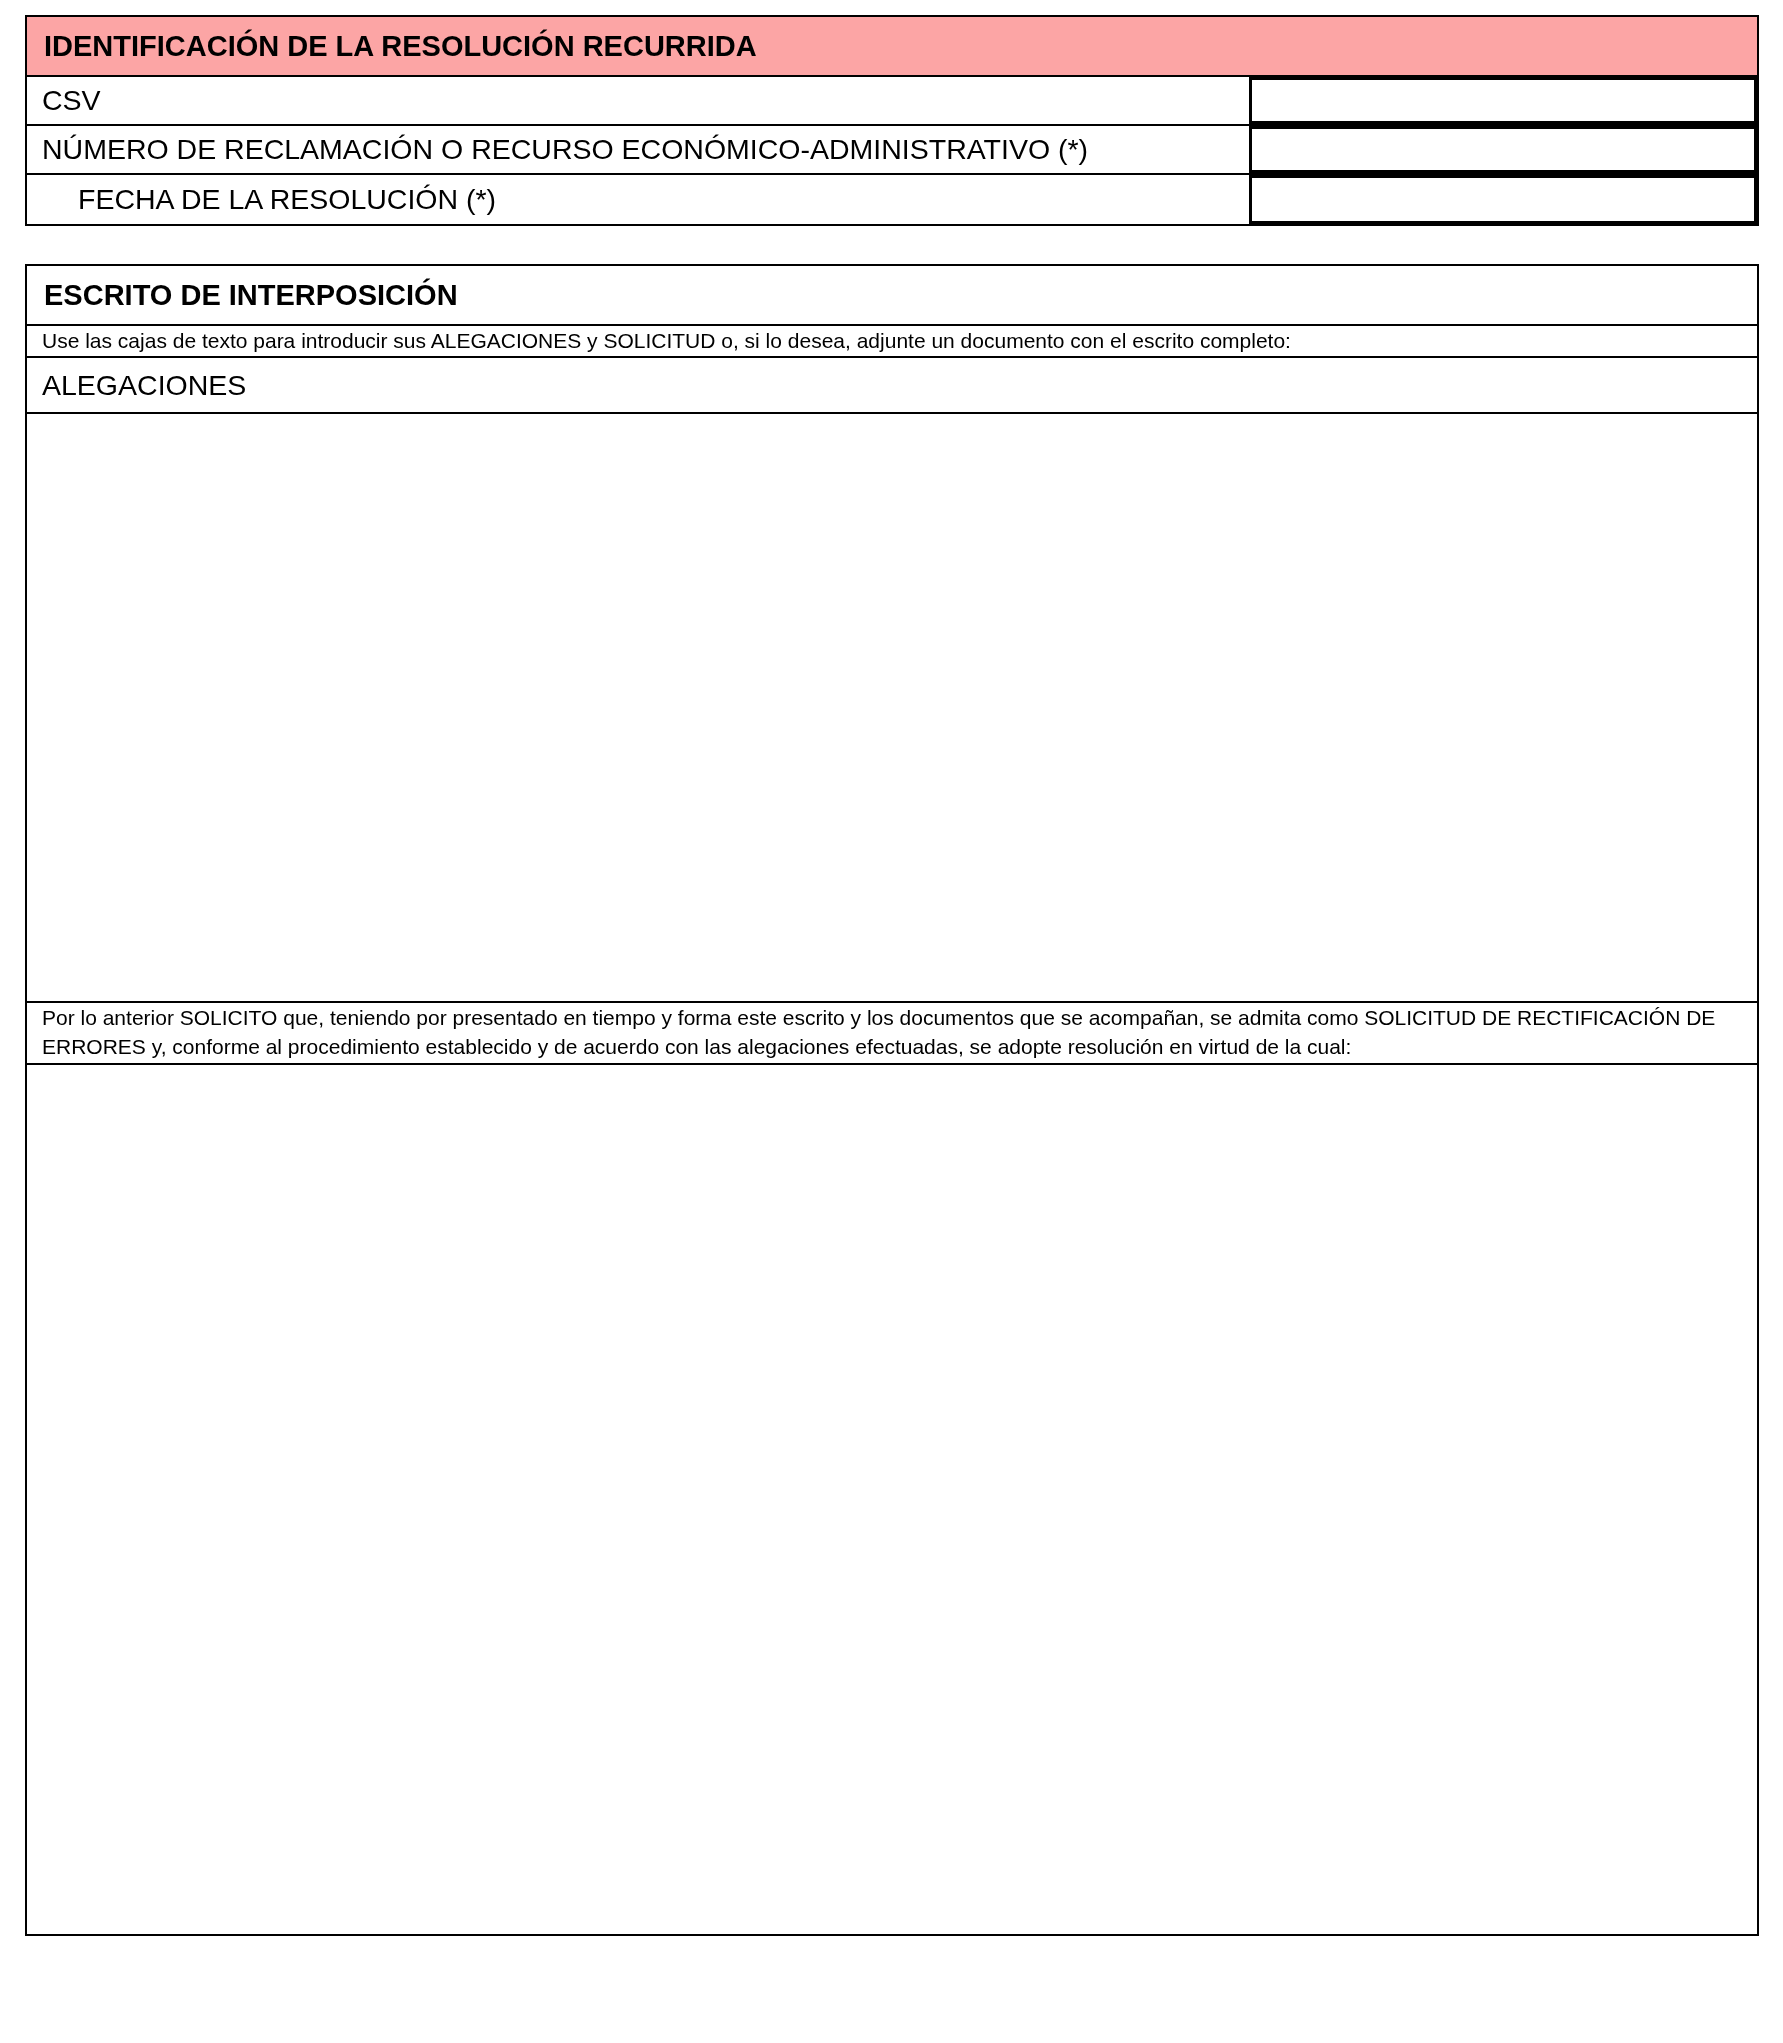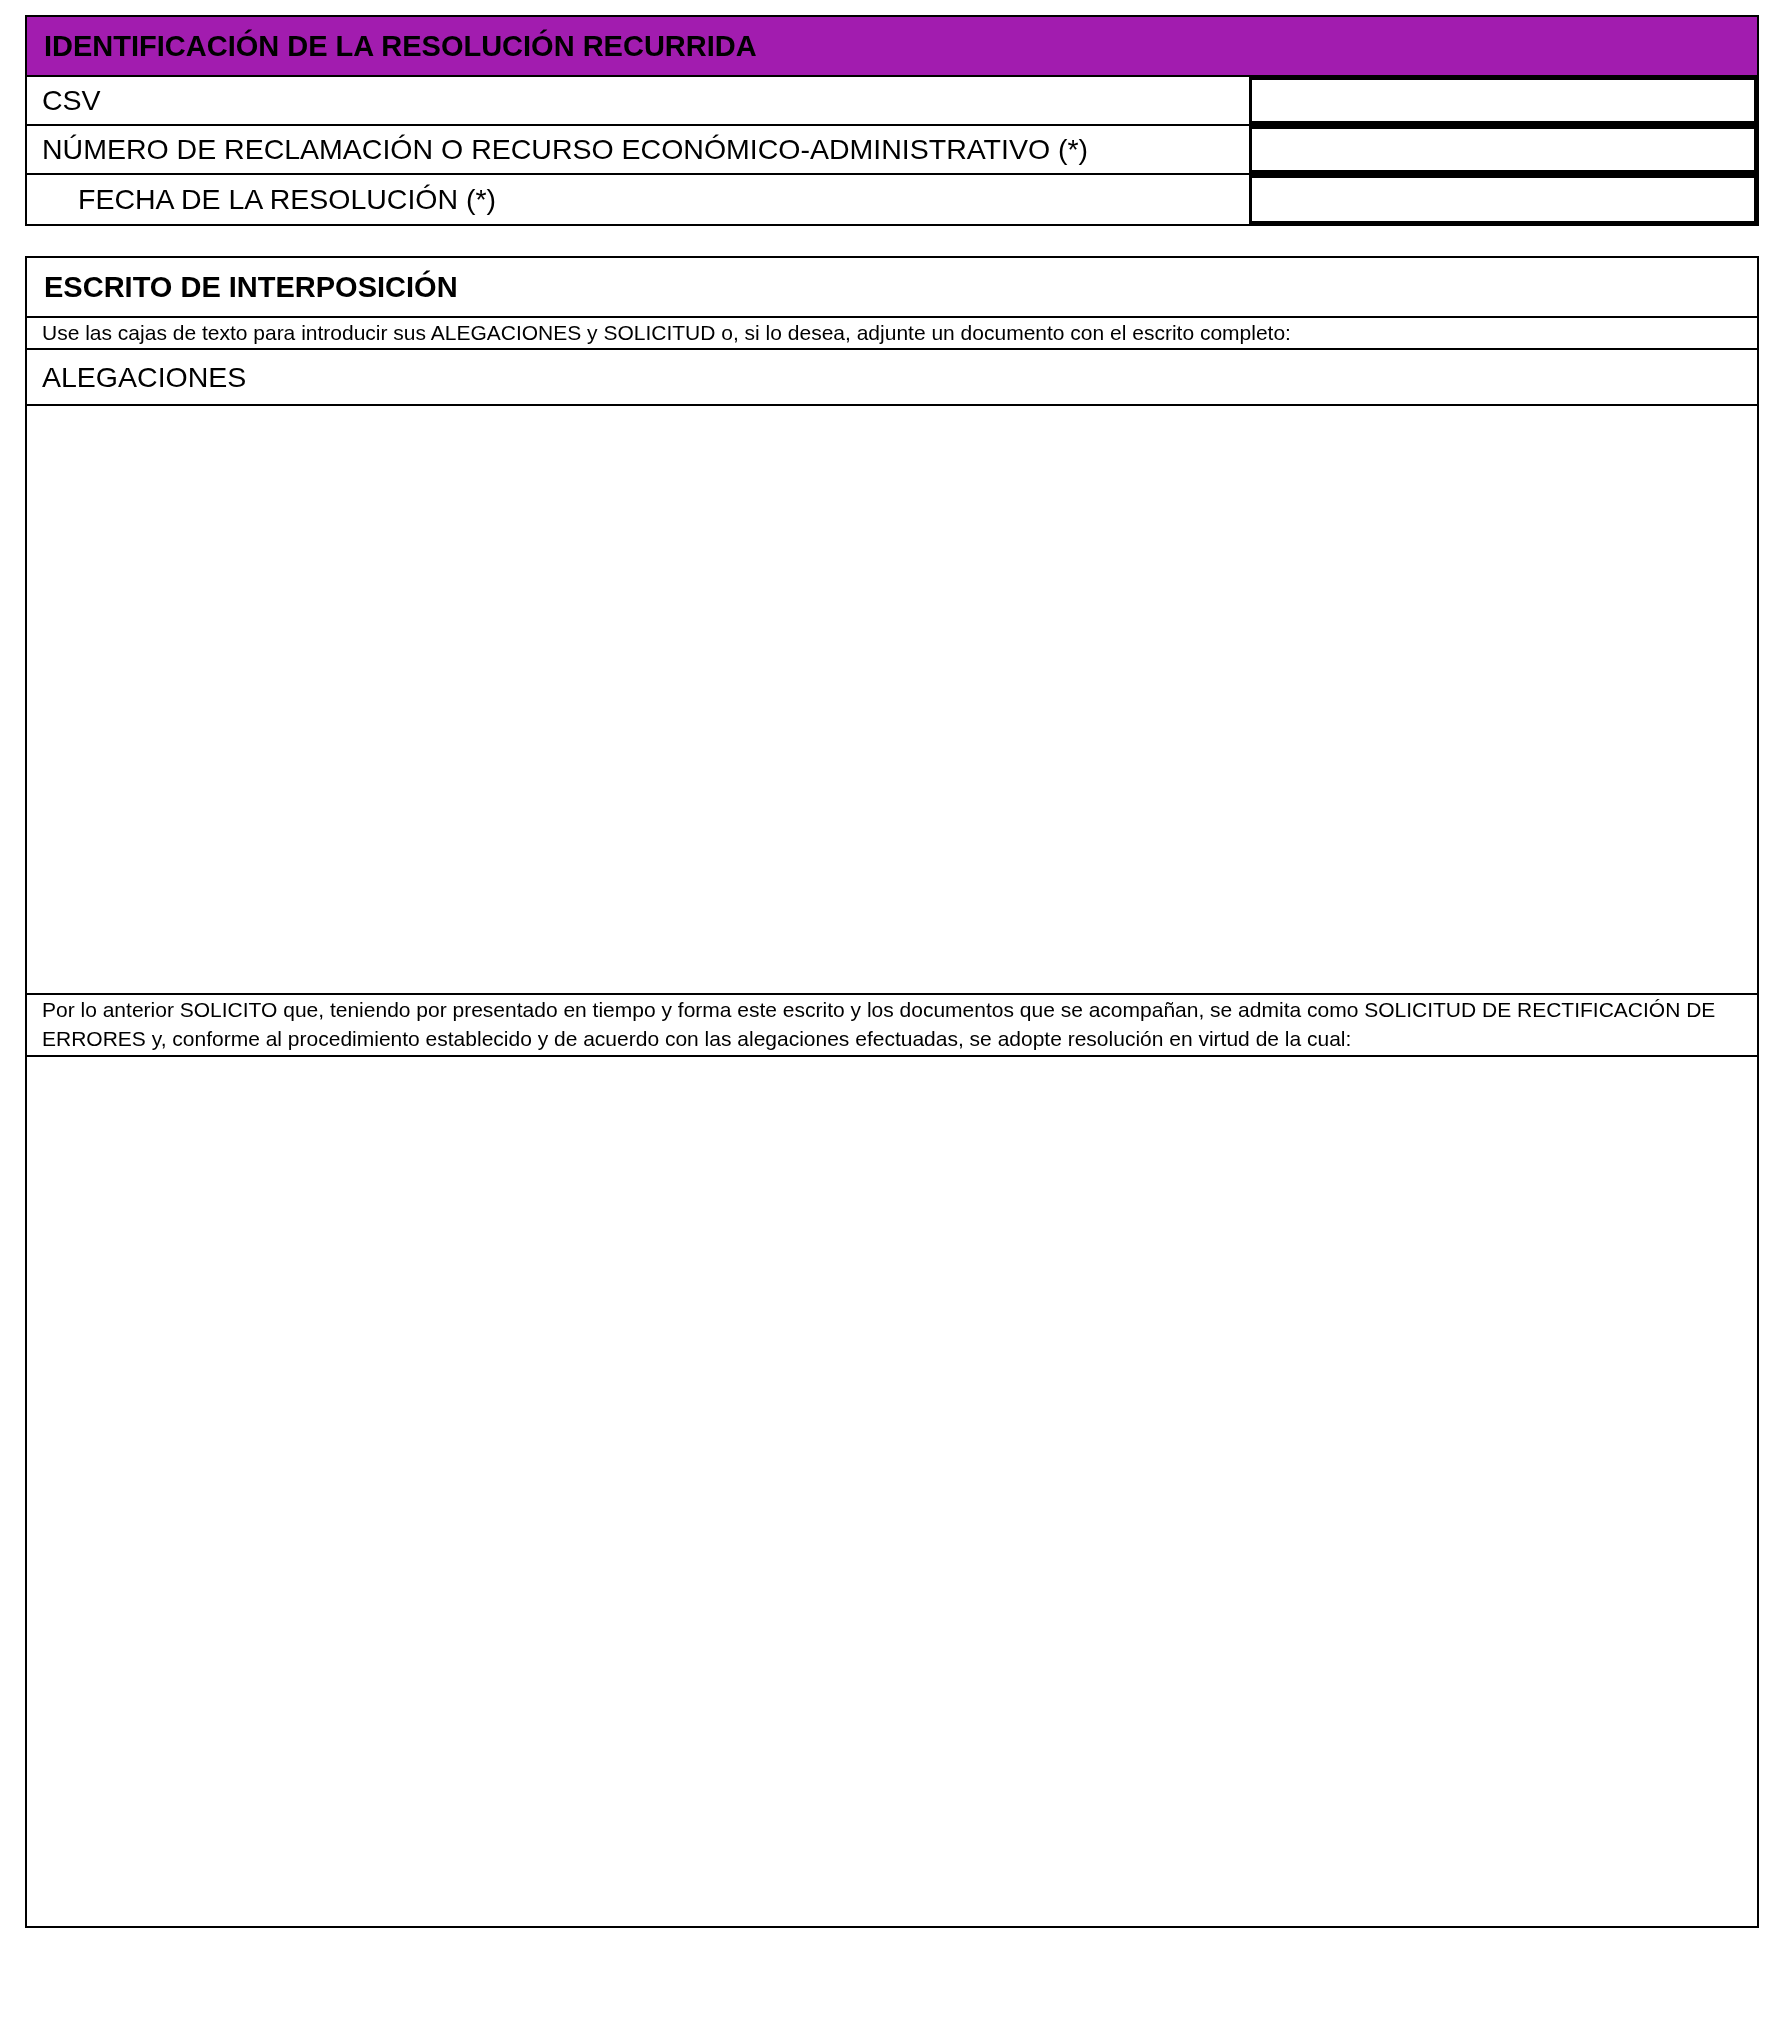--- a/index.html
+++ b/index.html
@@ -8,21 +8,21 @@
     width: 1784px;
     height: 2043px;
     font-family: "Liberation Sans", "DejaVu Sans", sans-serif;
     color: #000;
     overflow: hidden;
   }
   .page { padding: 15px 25px 0 25px; height: 100%; }
 
   
   .hdr-bar {
-    background: #a21caf;
+    background: #fca5a5;
     font-weight: bold;
     font-size: 29px;
     padding: 12.6px 17px;
   }
 
   
   .tbl { border: 2.5px solid #000; }
   .tbl .hdr-bar { border-bottom: 2.5px solid #000; }
   .tbl-row {
     display: flex;
@@ -47,21 +47,21 @@
     height: 100%;
     border: 3.4px solid #000;
     background: #fff;
     font-size: 27px;
     padding: 0 10px;
     font-family: inherit;
     outline: none;
   }
 
   
-  .sec2 { margin-top: 30px; }
+  .sec2 { margin-top: 38px; }
   .stack > * { border: 2.5px solid #000; background: #fff; }
   .stack > * + * { margin-top: -2.5px; }
   .instr {
     font-size: 21px;
     line-height: 1.38;
     padding: 1px 15px;
   }
   .sub-label {
     font-size: 28.5px;
     padding: 0 15px;

